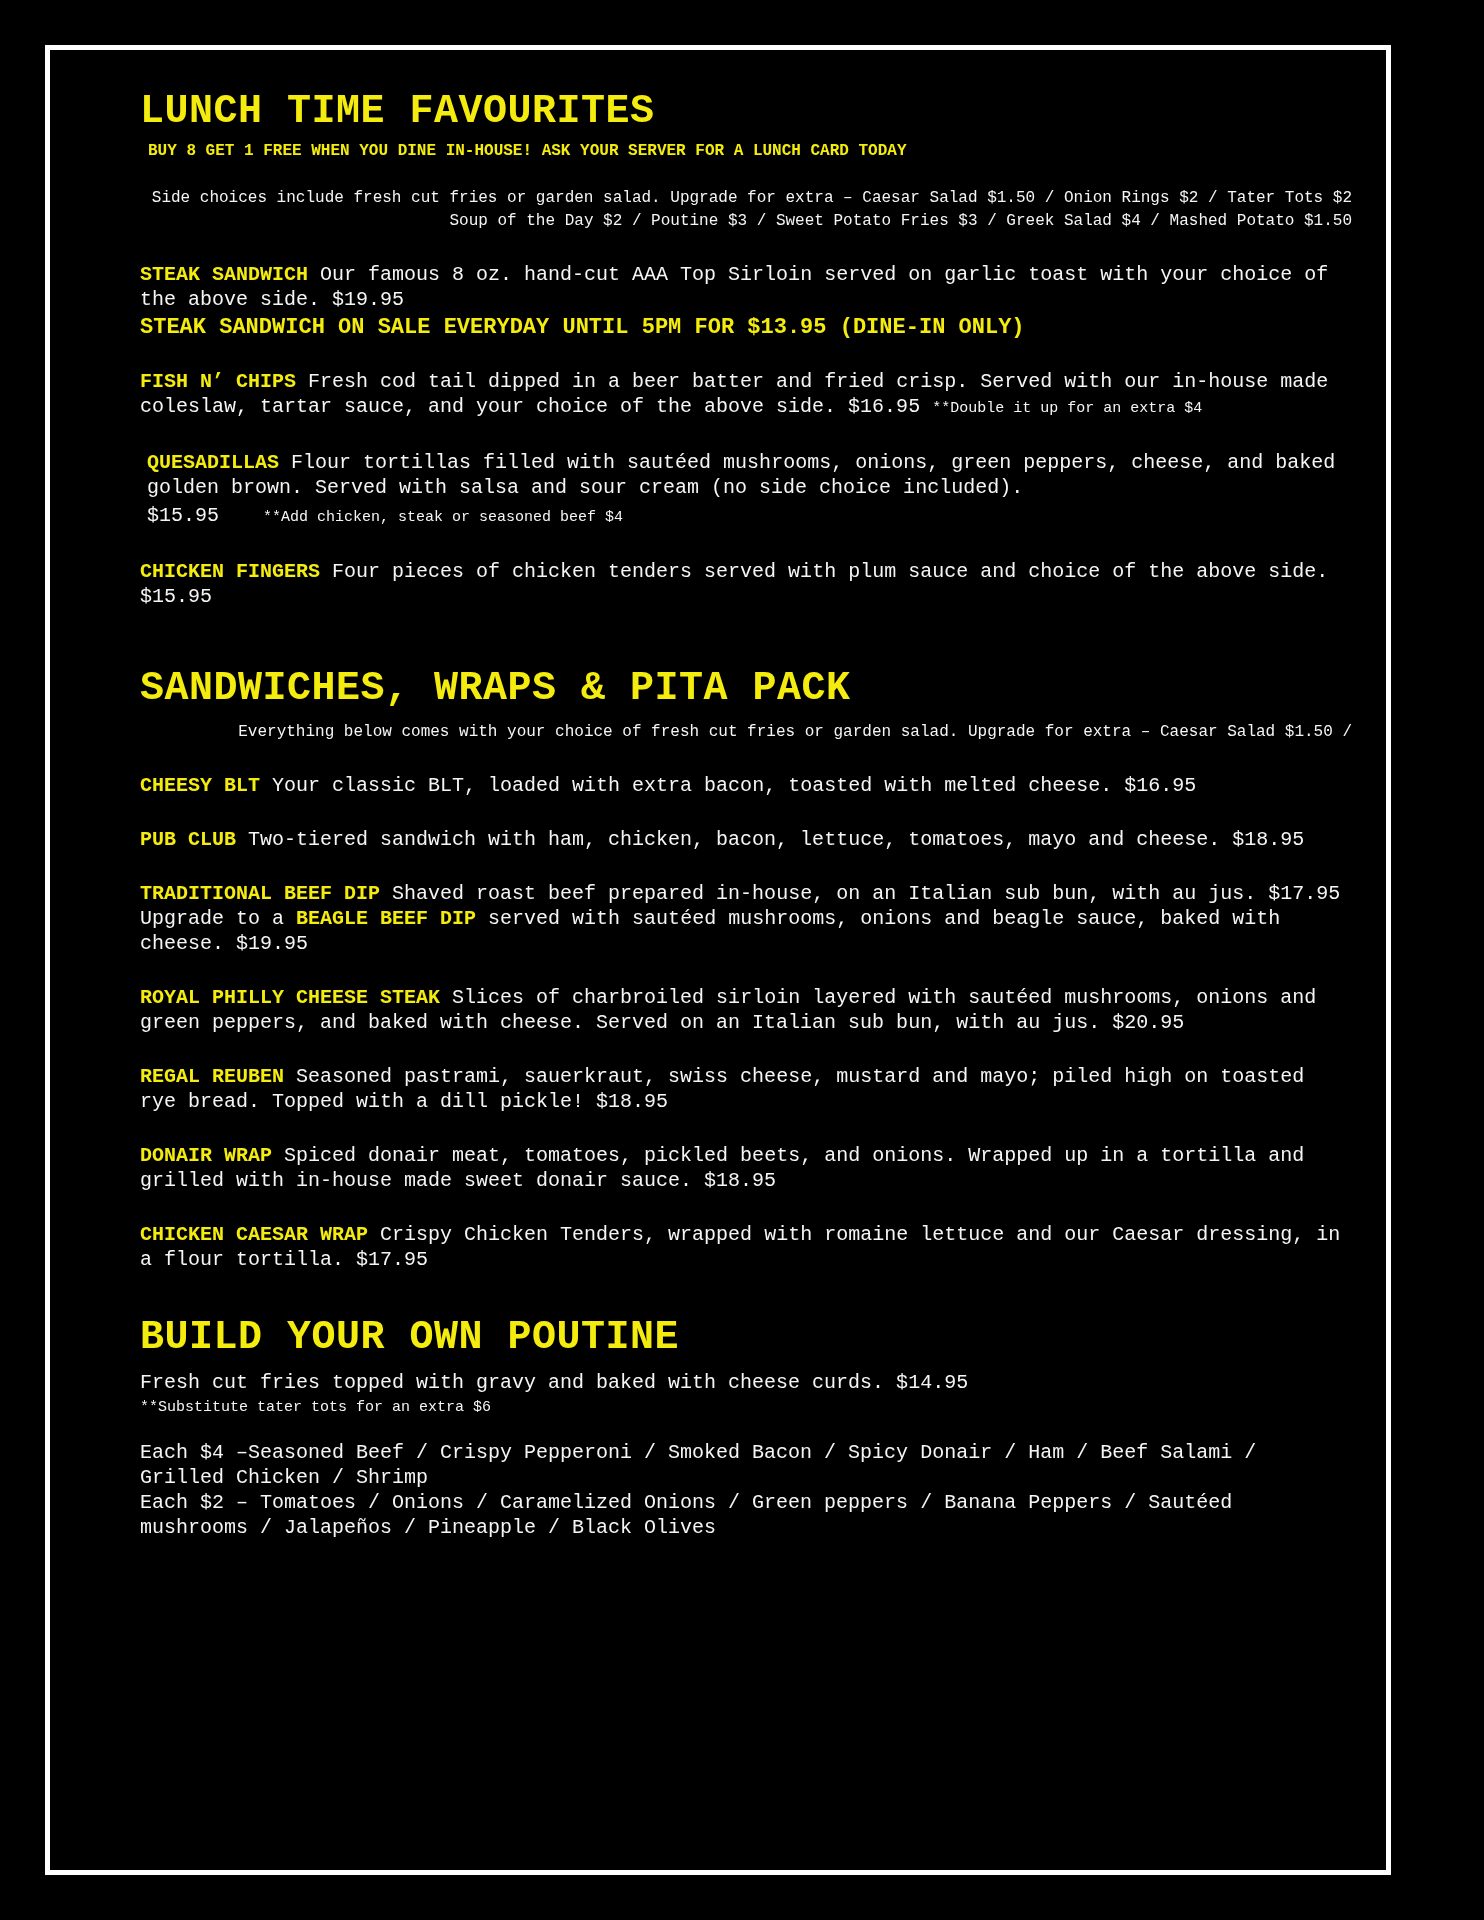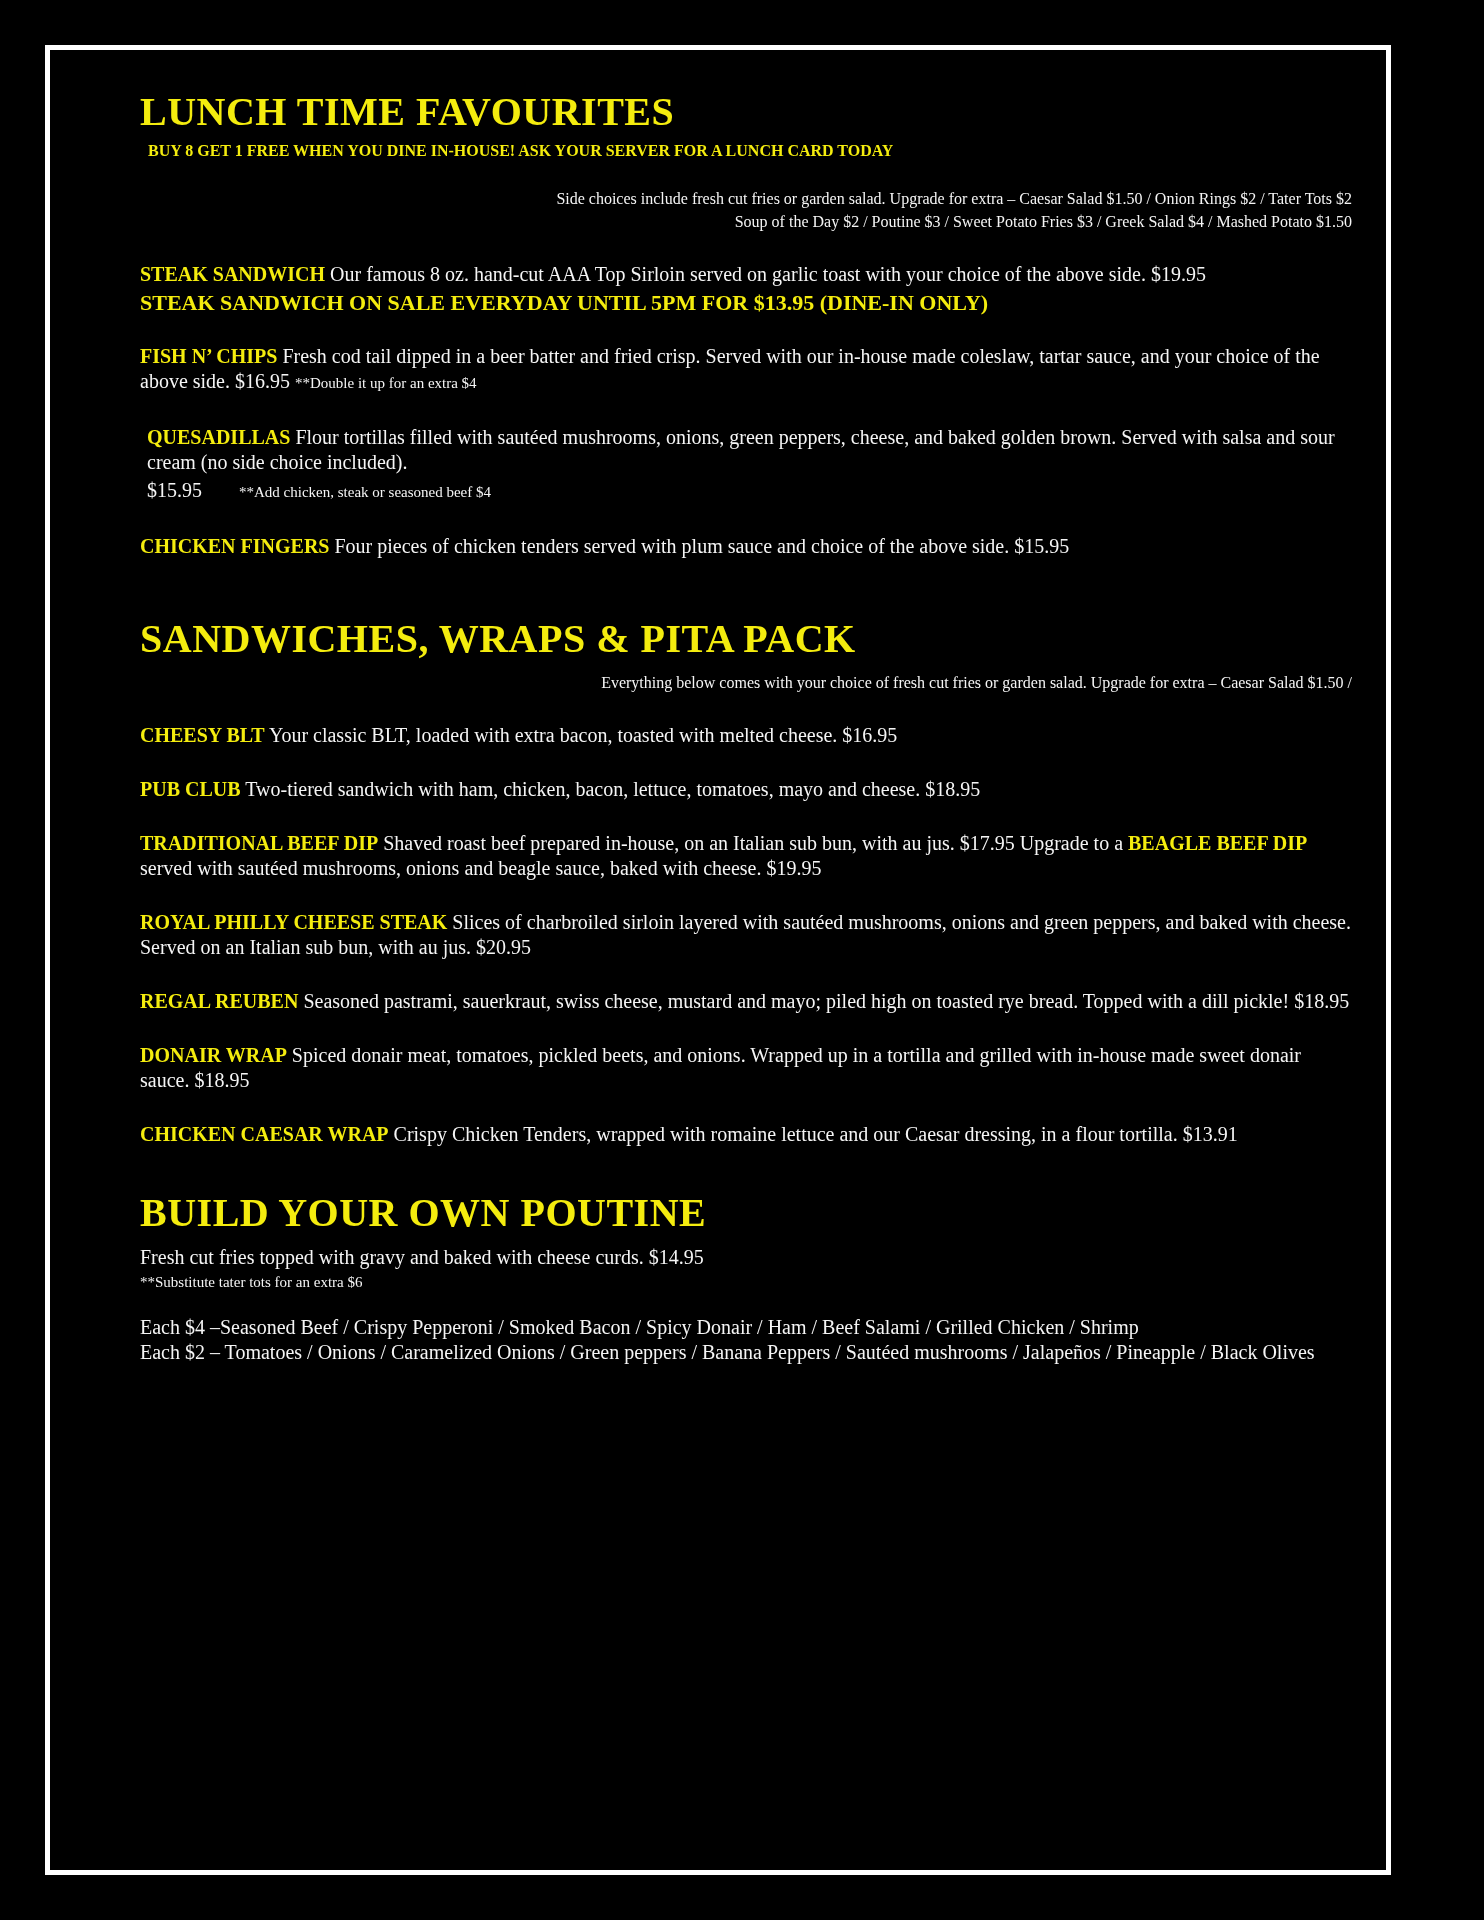--- a/index.html
+++ b/index.html
@@ -9,21 +9,21 @@
     --white: #f5f5f5;
   }
   * { box-sizing: border-box; }
   html, body { margin: 0; padding: 0; background: #000; }
   .page {
     position: relative;
     width: 1436px;
     height: 1920px;
     background: var(--bg);
     overflow: hidden;
-    font-family: Liberation Serif, serif;
+    font-family: Liberation Mono, monospace;
   }
   .frame {
     position: absolute;
     top: 45px; left: 45px; right: 45px; bottom: 45px;
     border: 5px solid var(--frame);
     pointer-events: none;
   }
   .content {
     position: absolute;
     top: 90px;
@@ -177,21 +177,21 @@
         <span class="idesc">Seasoned pastrami, sauerkraut, swiss cheese, mustard and mayo; piled high on toasted rye bread. Topped with a dill pickle!  $18.95</span>
       </p>
 
       <p class="item">
         <span class="iname">DONAIR WRAP</span>
         <span class="idesc">Spiced donair meat, tomatoes, pickled beets, and onions.  Wrapped up in a tortilla and grilled with in-house made sweet donair sauce. $18.95</span>
       </p>
 
       <p class="item">
         <span class="iname">CHICKEN CAESAR WRAP</span>
-        <span class="idesc">Crispy Chicken Tenders, wrapped with romaine lettuce and our Caesar dressing, in a flour tortilla. $13.91</span>
+        <span class="idesc">Crispy Chicken Tenders, wrapped with romaine lettuce and our Caesar dressing, in a flour tortilla. $17.95</span>
       </p>
     </section>
 
     <section class="section-poutine">
       <h1 class="section-title">BUILD YOUR OWN POUTINE</h1>
       <p class="body poutine-desc">Fresh cut fries topped with gravy and baked with cheese curds. $14.95</p>
       <p class="small-note">**Substitute tater tots for an extra $6</p>
 
       <div class="build-block">
         <p class="body">Each $4 –Seasoned Beef / Crispy Pepperoni / Smoked Bacon / Spicy Donair / Ham / Beef Salami / Grilled Chicken / Shrimp</p>

